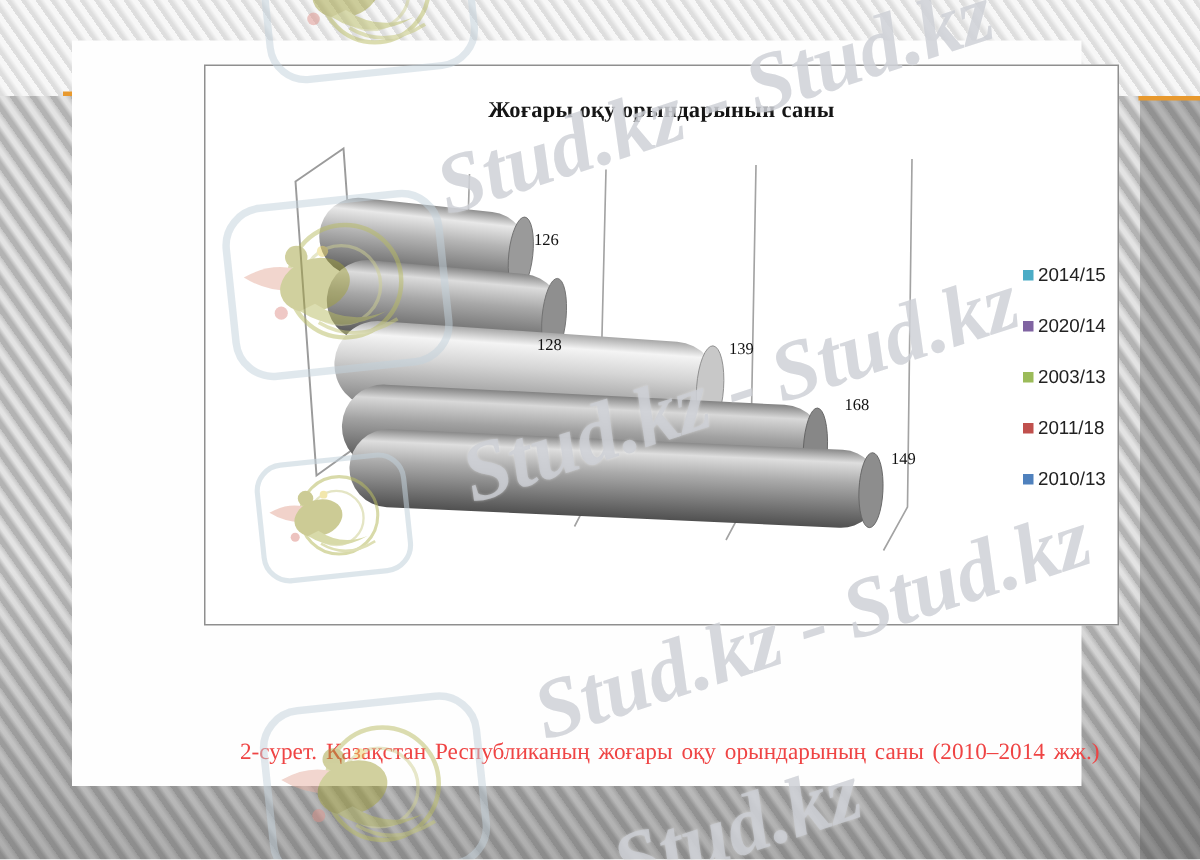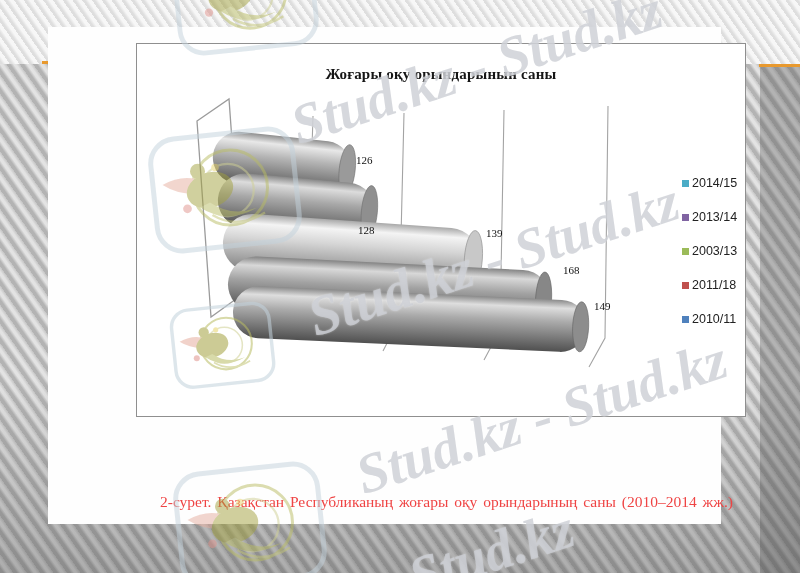--- a/index.html
+++ b/index.html
@@ -137,33 +137,33 @@
     <span class="bar-label bl-3">168</span>
     <span class="bar-label bl-4">149</span>
 
     <div class="legend">
       <div class="legend-item">
         <span class="legend-swatch" style="background: rgb(75, 172, 198);"></span>
         <span class="legend-label">2014/15</span>
       </div>
       <div class="legend-item">
         <span class="legend-swatch" style="background: rgb(128, 100, 162);"></span>
-        <span class="legend-label">2013/14</span>
+        <span class="legend-label">2020/14</span>
       </div>
       <div class="legend-item">
         <span class="legend-swatch" style="background: rgb(155, 187, 89);"></span>
         <span class="legend-label">2003/13</span>
       </div>
       <div class="legend-item">
         <span class="legend-swatch" style="background: rgb(192, 80, 77);"></span>
         <span class="legend-label">2011/18</span>
       </div>
       <div class="legend-item">
         <span class="legend-swatch" style="background: rgb(79, 129, 189);"></span>
-        <span class="legend-label">2010/11</span>
+        <span class="legend-label">2010/13</span>
       </div>
     </div>
 
 
     <div class="figure-caption">2-сурет. Қазақстан Республиканың жоғары оқу орындарының  саны (2010–2014 жж.)</div>
   </div>
 
   <svg class="logo-layer" width="800" height="573" viewBox="0 0 800 573">
     <defs>
       <g id="studkz-logo">

